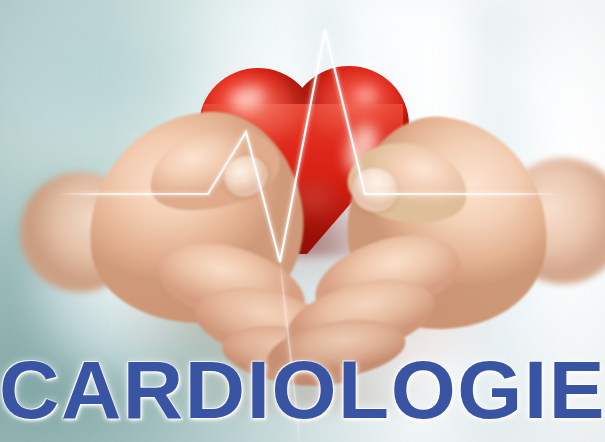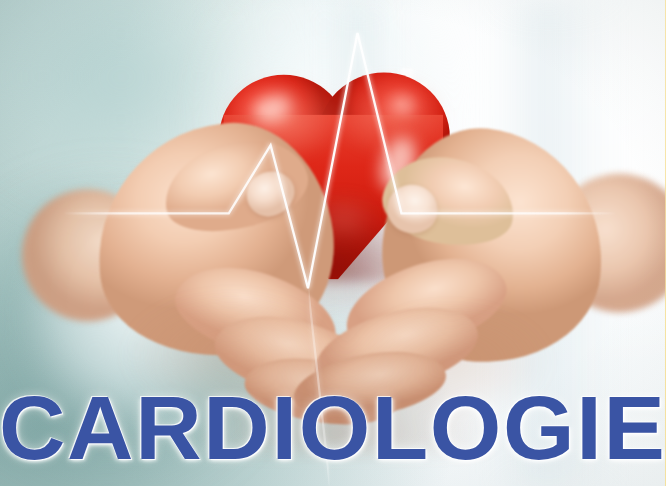--- a/index.html
+++ b/index.html
@@ -2,21 +2,21 @@
 <html><head>
 <meta charset="utf-8">
 <style>
   html,body{margin:0;padding:0;background:#fff;}
   body{font-family:"Liberation Sans", sans-serif;}
 
   #banner{
     position:relative;
     width:605px;height:442px;
     overflow:hidden;
-    background:#eab308;
+    background:#c4b5fd;
   }
 
   
   .bg-base{
     position:absolute;inset:0;
     background:
       radial-gradient(115% 95% at 88% 18%, rgba(255,255,255,.98) 0%, rgba(255,255,255,.75) 28%, rgba(255,255,255,0) 62%),
       radial-gradient(80% 70% at 6% 88%, rgba(131,170,168,.95) 0%, rgba(150,186,183,.5) 45%, rgba(160,190,188,0) 78%),
       linear-gradient(105deg,
         #b6cfcd 0%,

